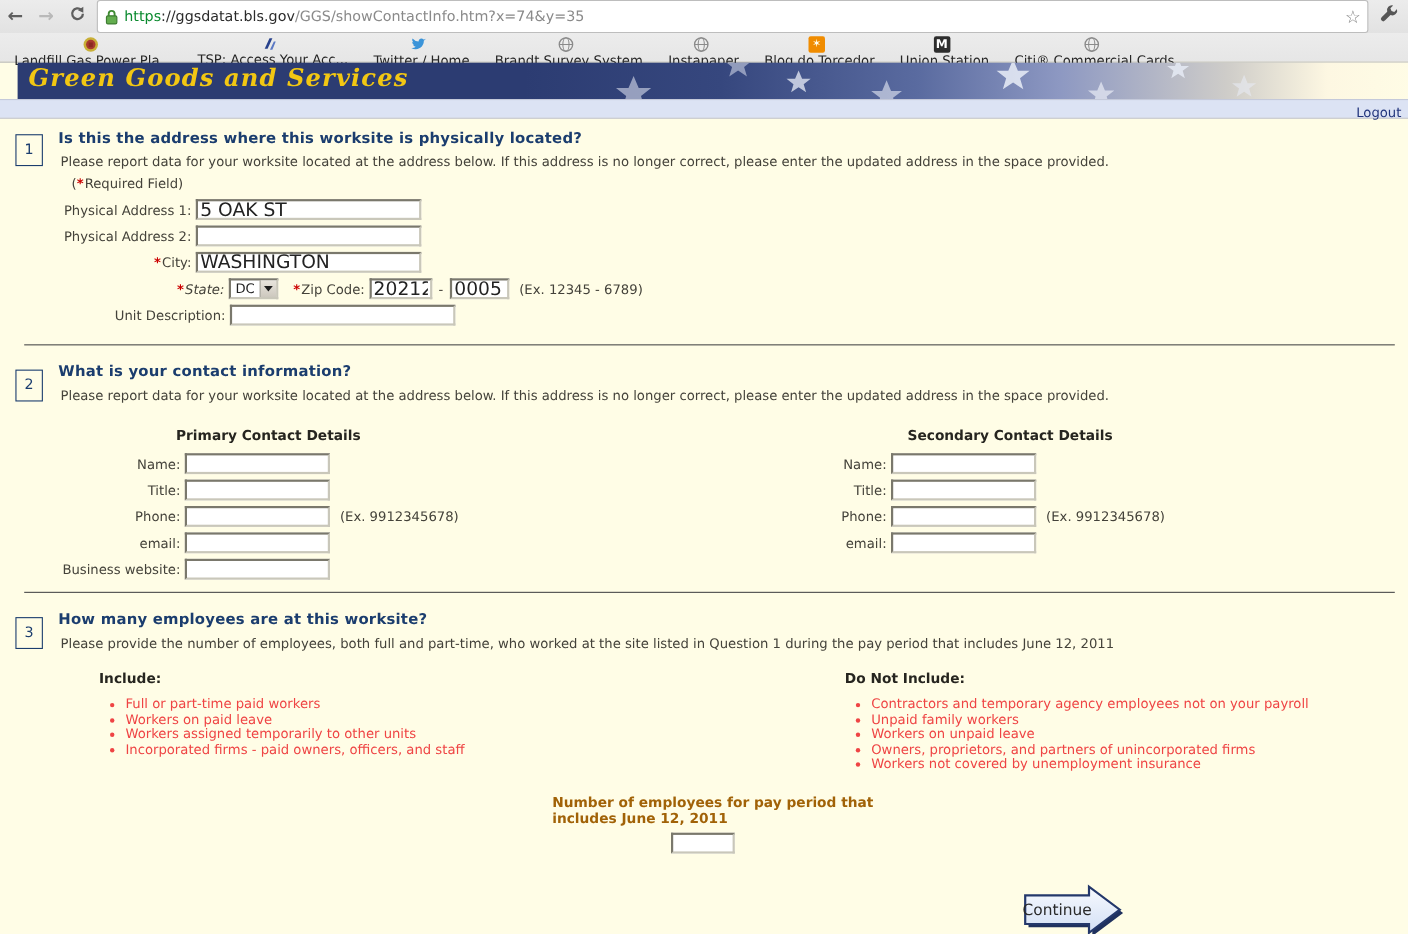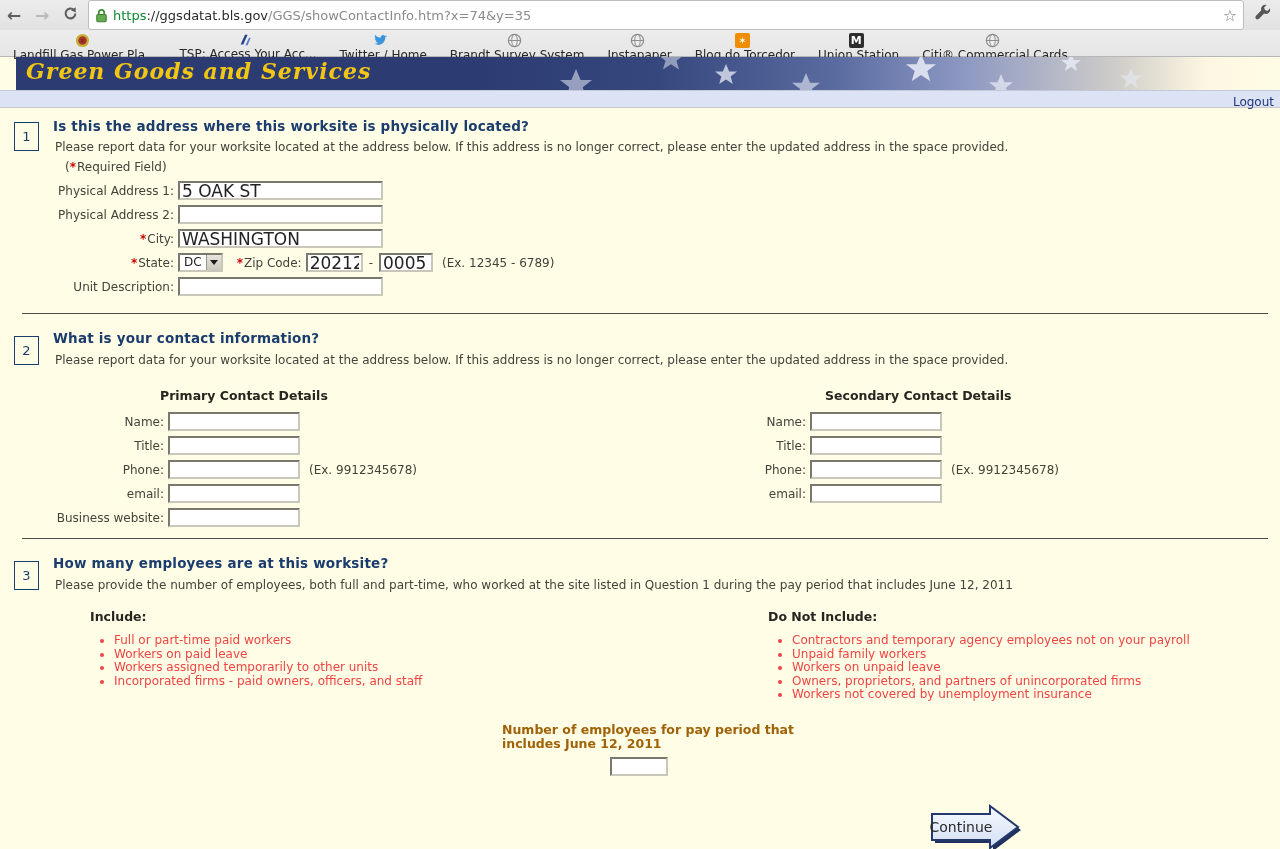--- a/index.html
+++ b/index.html
@@ -213,35 +213,35 @@
         </div>
         <div class="frow">
           <span class="flabel" style="width:178px;">Physical Address 2:</span>
           <input class="tb" style="width: 205px;" value="">
         </div>
         <div class="frow">
           <span class="flabel" style="width:178px;"><span class="req">*</span><span>City:</span></span>
           <input class="tb" style="width: 205px;" value="WASHINGTON">
         </div>
         <div class="frow">
-          <span class="flabel" style="width:178px;"><span class="req">*</span><span>State:</span></span>
+          <span class="flabel" style="width:208px;font-style:italic;"><span class="req">*</span><span>State:</span></span>
           <span class="sel">
             <span class="sel-val">DC</span>
             <span class="sel-btn">
                 <span class="sel-arrow"></span>
               </span>
           </span>
           <span class="flabel" style="margin-left:14px;"><span class="req">*</span><span>Zip Code:</span></span>
           <input class="tb" style="width: 57px;" value="20212">
           <span class="dash">-</span>
           <input class="tb" style="width: 54px;" value="0005">
           <span class="ex">(Ex. 12345 - 6789)</span>
         </div>
         <div class="frow">
-          <span class="flabel" style="width:178px;">Unit Description:</span>
+          <span class="flabel" style="width:209px;">Unit Description:</span>
           <input class="tb" style="width: 205px;" value="">
         </div>
       </div>
     </div>
 
     <div class="divider" style="top:205px;"></div>
 
     <div style="position:absolute; top:220px; left:0; width:100%;">
       <div class="numbox" style="left:14px; top:8px;">2</div>
       <div class="q-head" style="top:2px;">What is your contact information?</div>

